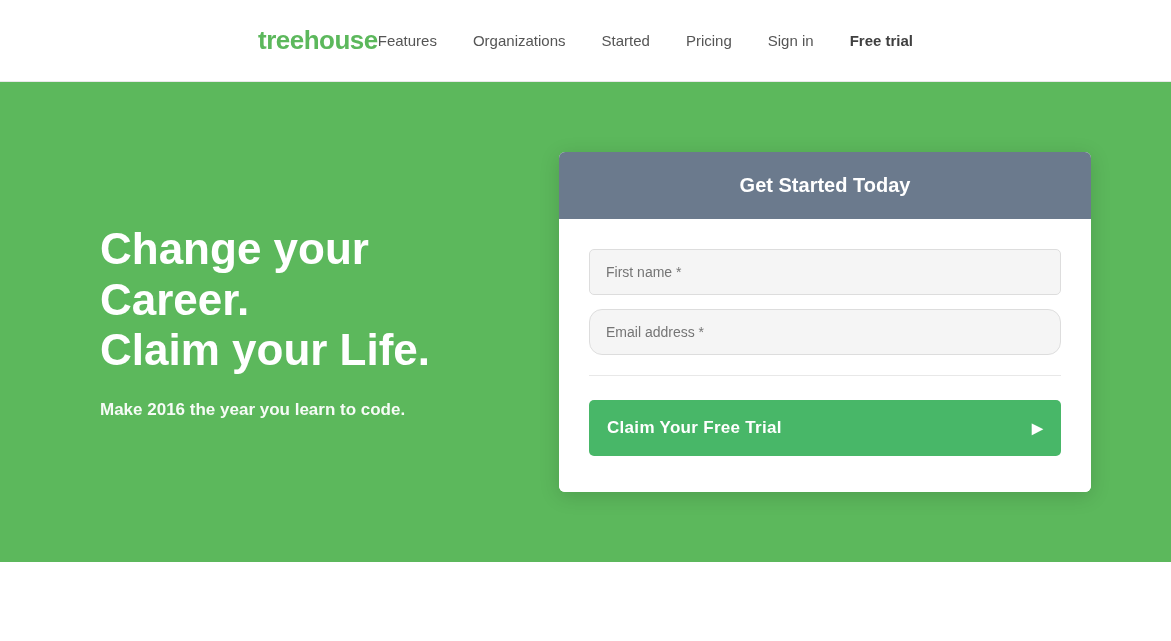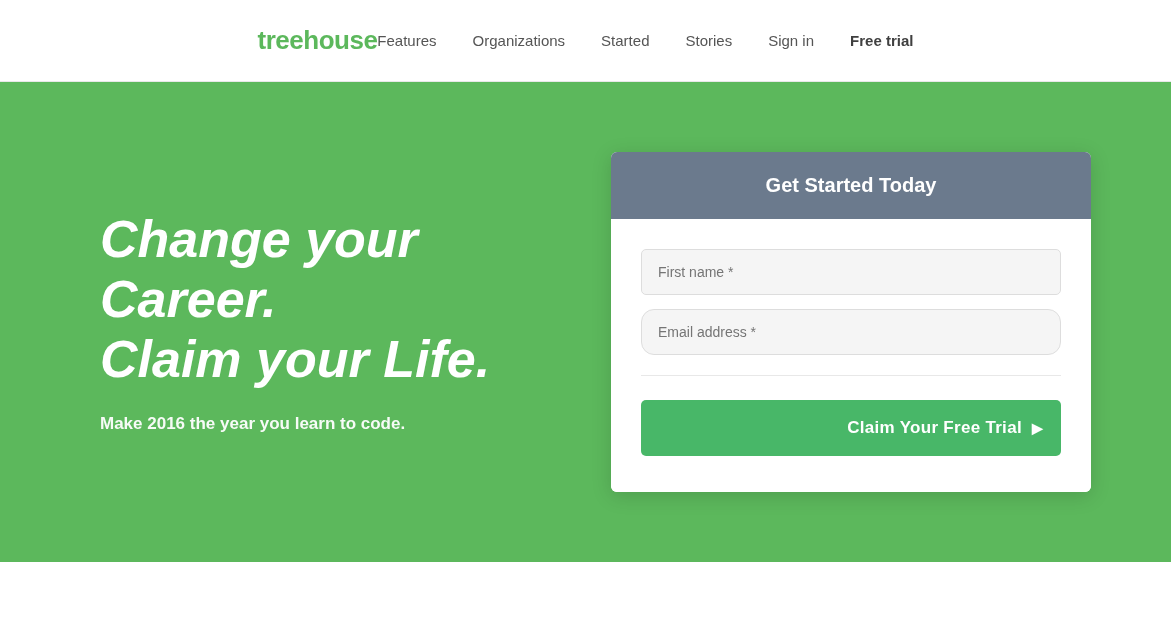--- a/index.html
+++ b/index.html
@@ -63,39 +63,38 @@
       justify-content: space-between;
       padding: 60px 80px 60px 100px;
     }
 
     .hero-text {
       color: #fff;
       max-width: 420px;
     }
 
     .hero-text h1 {
-      font-size: 52px;
+      font-size: 44px;
       font-weight: 700;
       line-height: 1.15;
       margin-bottom: 24px;
-      font-style: italic;
     }
 
     .hero-text p {
       font-size: 17px;
       font-weight: 700;
       opacity: 0.95;
     }
 
     
     .card {
       background: #fff;
       border-radius: 6px;
       overflow: hidden;
-      width: 480px;
+      width: 532px;
       min-width: 460px;
       box-shadow: 0 4px 20px rgba(0,0,0,0.15);
     }
 
     .card-header {
       background: #6b7a8d;
       padding: 22px 30px;
       text-align: center;
     }
 
@@ -145,21 +144,21 @@
       padding: 18px;
       background: #48b768;
       color: #fff;
       font-size: 17px;
       font-weight: 700;
       border: none;
       border-radius: 5px;
       cursor: pointer;
       display: flex;
       align-items: center;
-      justify-content: flex-end;
+      justify-content: space-between;
       gap: 10px;
       letter-spacing: 0.3px;
     }
 
     .btn-arrow {
       font-size: 14px;
     }
 
     
     .bottom-white {
@@ -176,21 +175,21 @@
     <li>
       <a href="#">Features</a>
     </li>
     <li>
       <a href="#">Organizations</a>
     </li>
     <li>
       <a href="#">Started</a>
     </li>
     <li>
-      <a href="#">Stories</a>
+      <a href="#">Pricing</a>
     </li>
     <li>
       <a href="#">Sign in</a>
     </li>
     <li>
       <a href="#" class="free-trial">Free trial</a>
     </li>
   </ul>
 </nav>
 

